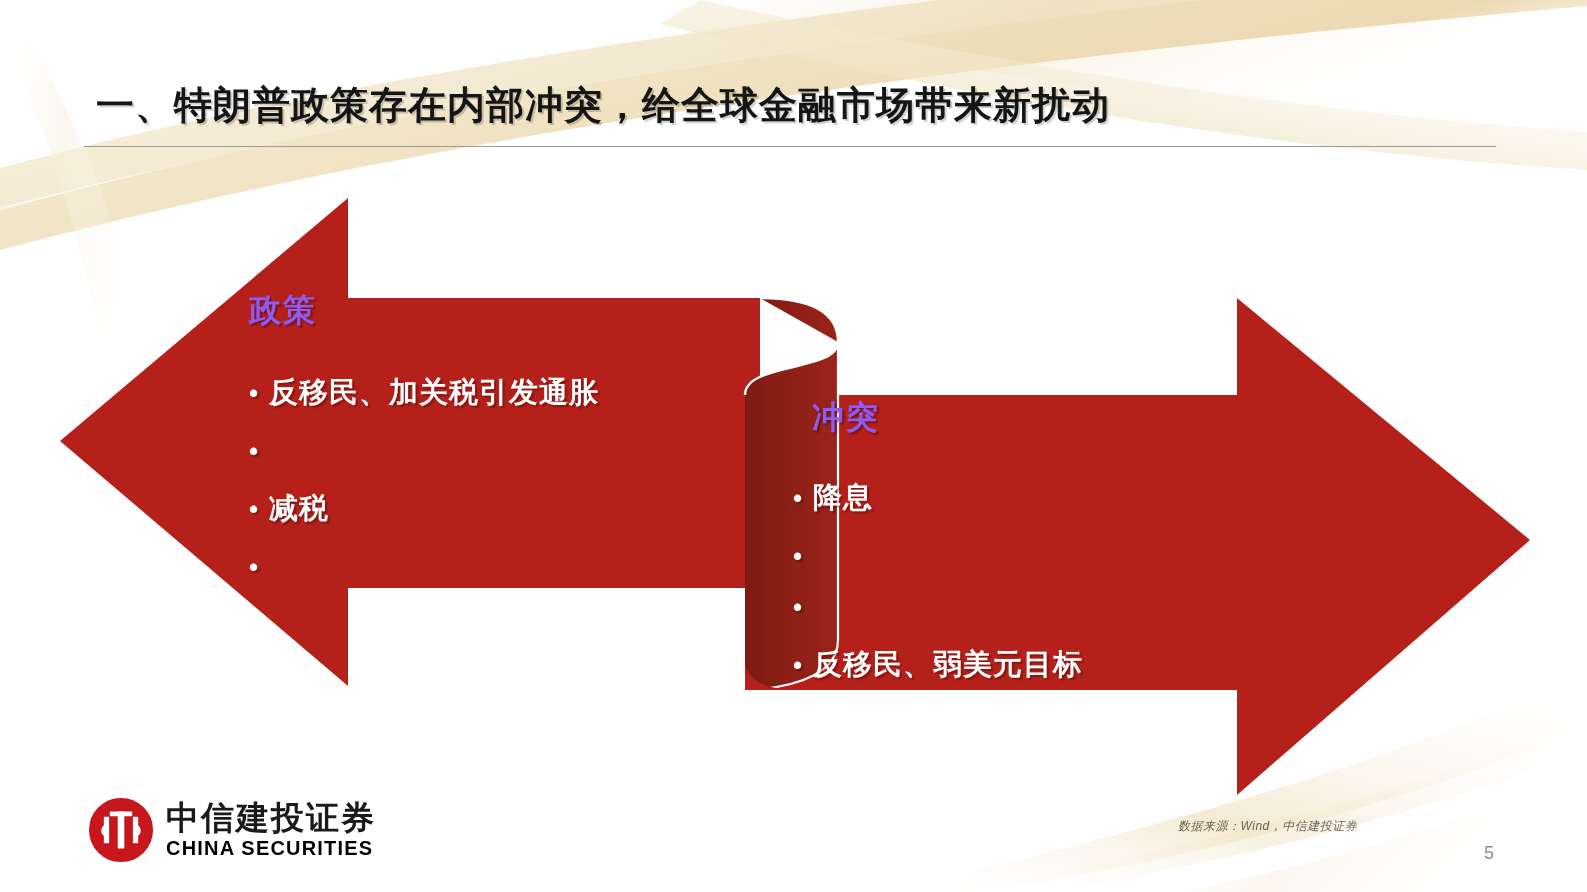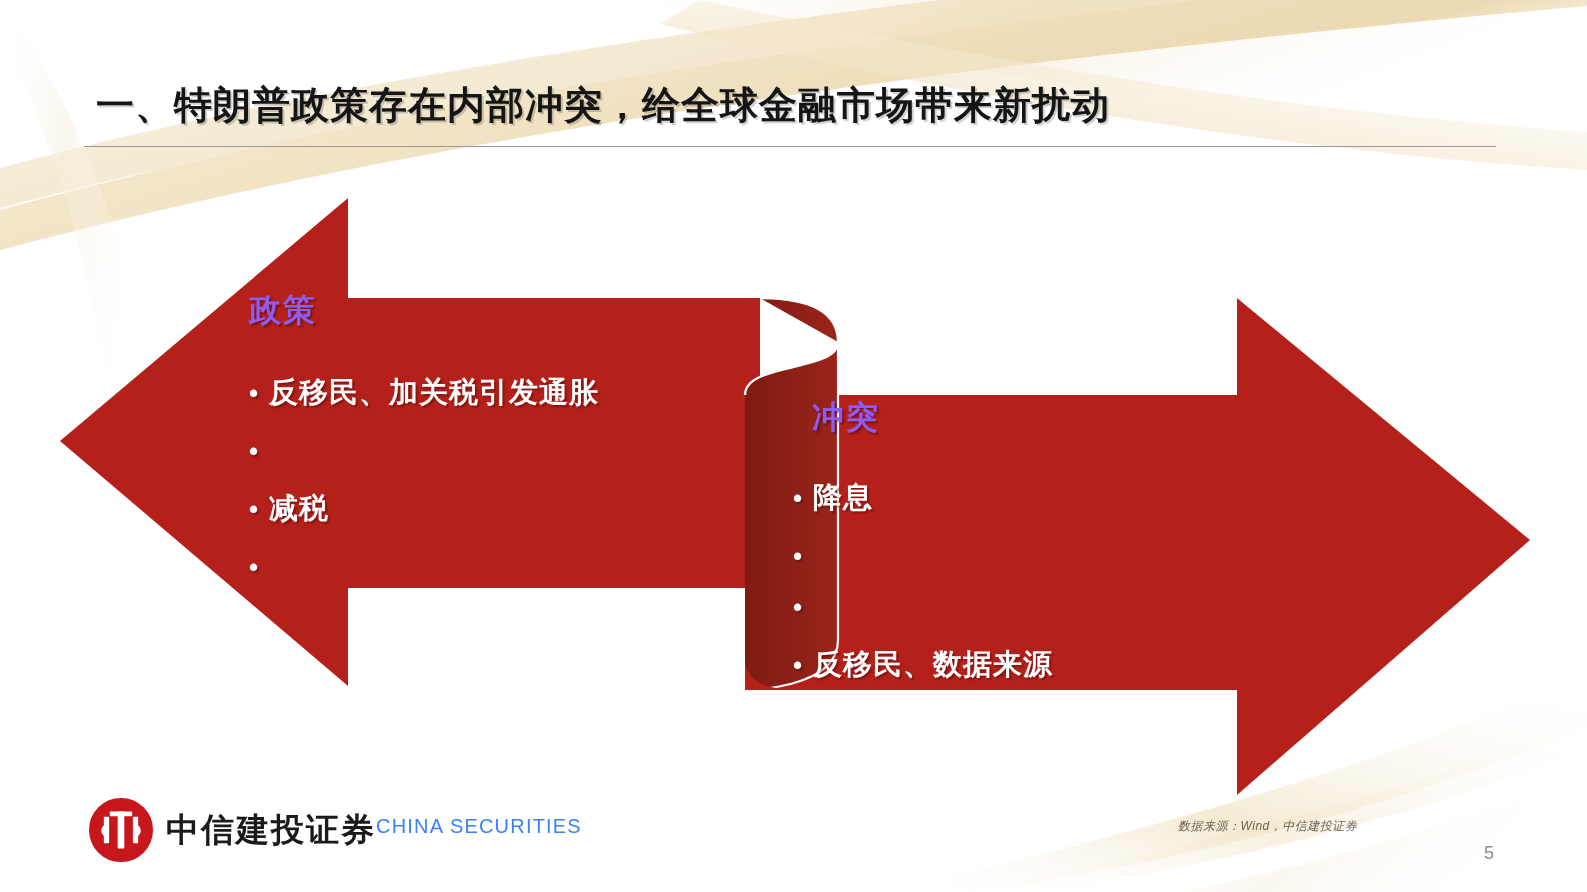--- a/index.html
+++ b/index.html
@@ -107,34 +107,34 @@
     position: absolute;
     left: 88px;
     top: 797px;
     display: flex;
     align-items: center;
   }
   #logo-mark { flex: 0 0 auto; }
   #logo-words {
     margin-left: 12px;
     display: flex;
-    flex-direction: row;
+    flex-direction: column;
     justify-content: center;
   }
   #logo-cn {
     font-size: 33px;
     font-weight: bold;
     color: #1a1a1a;
     letter-spacing: 2px;
     line-height: 1.05;
   }
   #logo-en {
     font-size: 20px;
-    font-weight: normal;
-    color: #3b82f6;
+    font-weight: bold;
+    color: #000000;
     letter-spacing: 1.2px;
     line-height: 1.1;
     margin-top: 2px;
   }
 
   #source-note {
     position: absolute;
     left: 1178px;
     top: 818px;
     font-size: 12px;
@@ -275,21 +275,21 @@
       <span>降息</span>
     </li>
     <li>
       <span class="bullet-dot">•</span>
     </li>
     <li>
       <span class="bullet-dot">•</span>
     </li>
     <li>
       <span class="bullet-dot">•</span>
-      <span>反移民、数据来源</span>
+      <span>反移民、弱美元目标</span>
     </li>
   </ul>
 
   <div id="footer-logo">
     <svg id="logo-mark" width="66" height="66" viewBox="0 0 100 100">
       <circle cx="50" cy="50" r="47" fill="#C8161D"></circle>
 
       <g fill="#ffffff">
 
         <rect x="45" y="22" width="10" height="56" rx="1"></rect>

